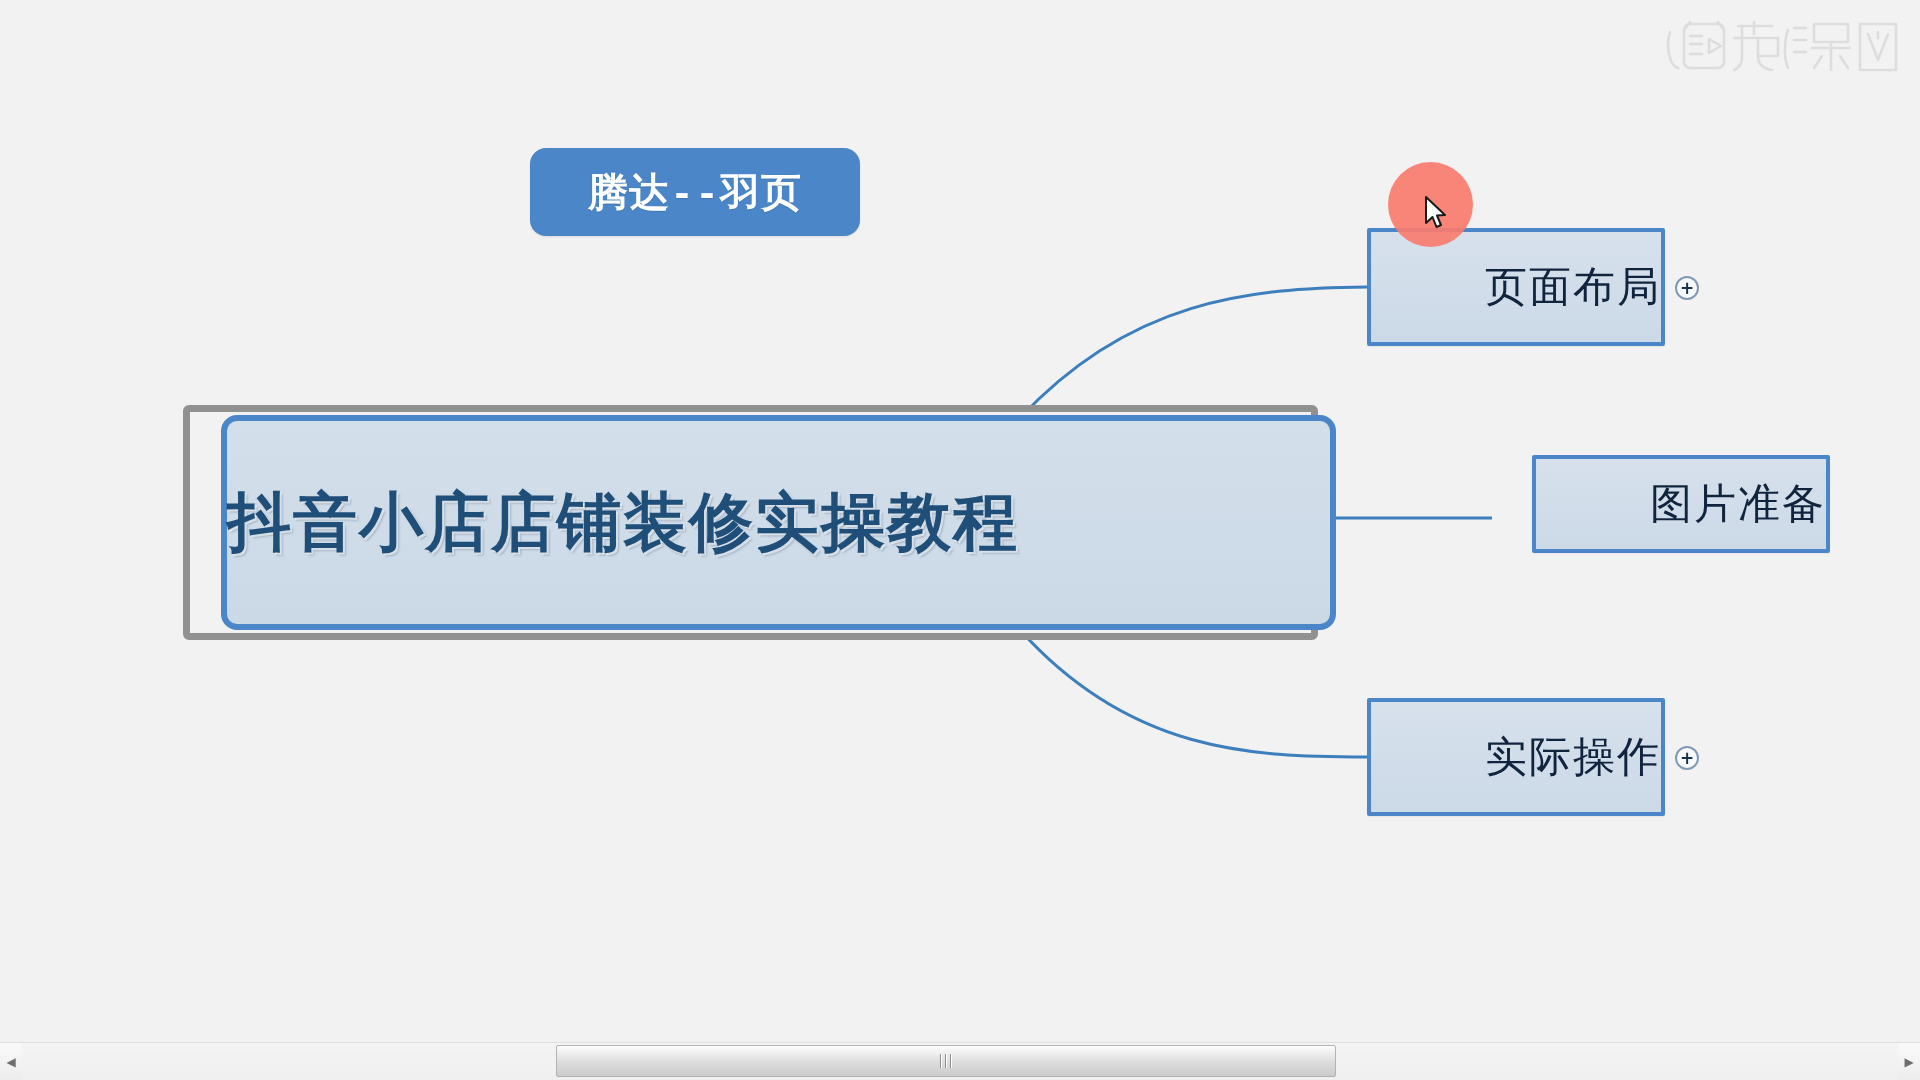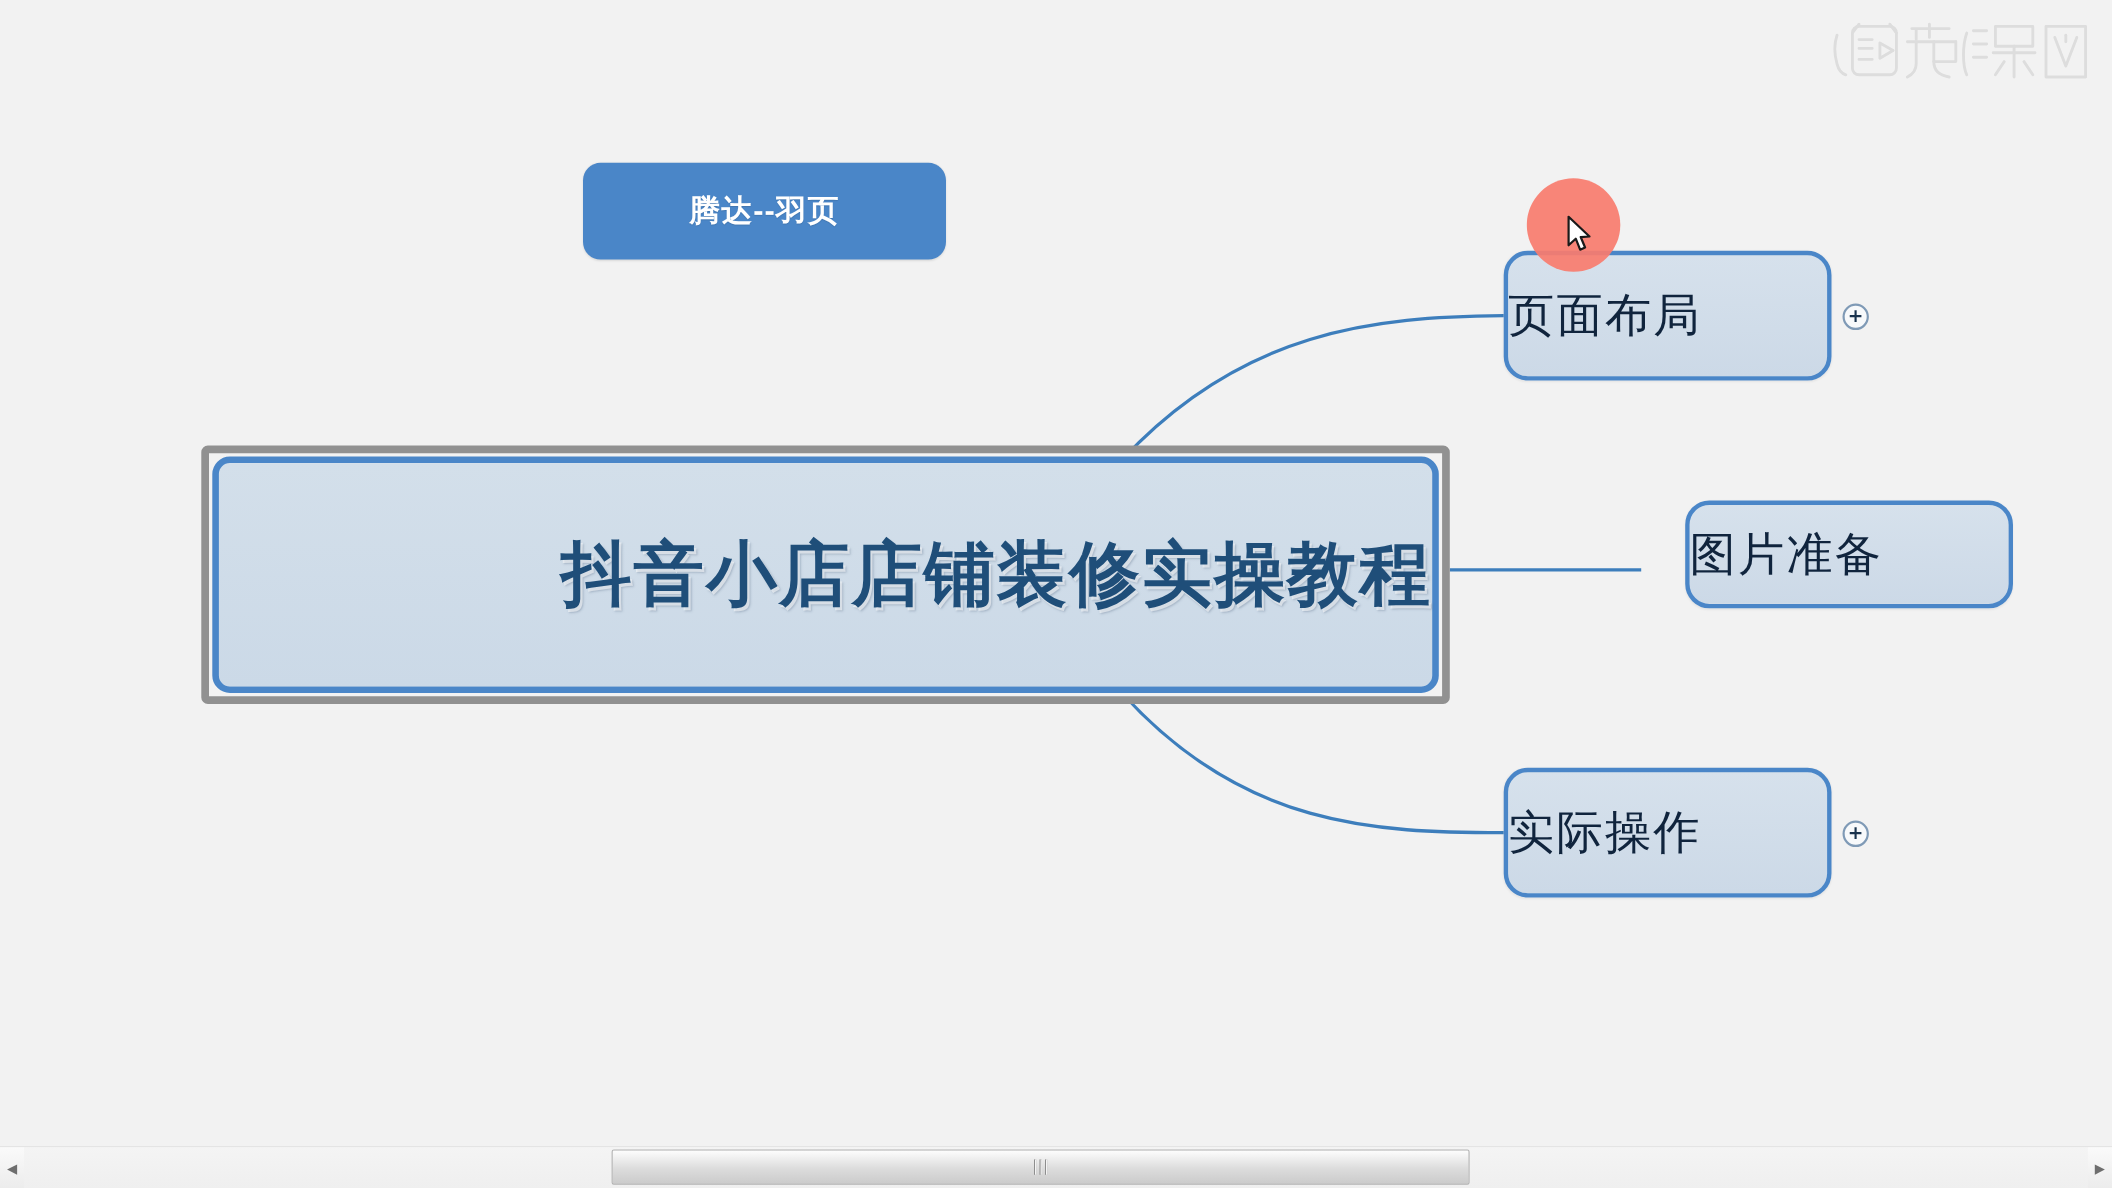--- a/index.html
+++ b/index.html
@@ -48,65 +48,67 @@
     width:330px; height:88px;
     background:#4a86c8;
     border-radius:16px;
     display:flex;
     align-items:center;
     justify-content:center;
     box-shadow:0 1px 2px rgba(0,0,0,0.10);
   }
   #author-badge .label {
     color:#ffffff;
-    font-size:28px;
+    font-size:40px;
     font-weight:bold;
     letter-spacing:1px;
     text-shadow:0 1px 1px rgba(0,0,0,0.12);
     white-space:nowrap;
+    font-family:Liberation Mono, monospace;
   }
 
   
   #central-node {
     position:absolute;
     left:183px; top:405px;
     width:1135px; height:235px;
     background:#f2f2f2;
     border:7px solid #919191;
     border-radius:6px;
     padding:3px;
   }
   #central-node-inner {
     width:100%; height:100%;
     background:linear-gradient(180deg,#d3dfea 0%,#cbd9e7 100%);
     border:6px solid #4a86c8;
     border-radius:16px;
     display:flex;
     align-items:center;
-    justify-content:flex-end;
+    justify-content:flex-start;
+    margin-left:28px;
   }
   #central-node-inner .label {
     color:#1f4e79;
     font-size:64px;
     font-weight:bold;
     letter-spacing:2px;
     white-space:nowrap;
     text-shadow:2px 2px 0 rgba(255,255,255,0.55),
                 3px 3px 2px rgba(90,110,135,0.35);
   }
 
   
   .branch-node {
     position:absolute;
     background:linear-gradient(180deg,#d6e1ec 0%,#ccd9e7 100%);
     border:4px solid #4a86c8;
-    border-radius:22px;
-    display:flex;
-    align-items:center;
-    justify-content:flex-start;
+    border-radius:2px;
+    display:flex;
+    align-items:center;
+    justify-content:flex-end;
     box-shadow:0 1px 2px rgba(0,0,0,0.06);
   }
   .branch-node .label {
     color:#10243d;
     font-size:42px;
     font-weight:normal;
     letter-spacing:2px;
     white-space:nowrap;
   }
 

